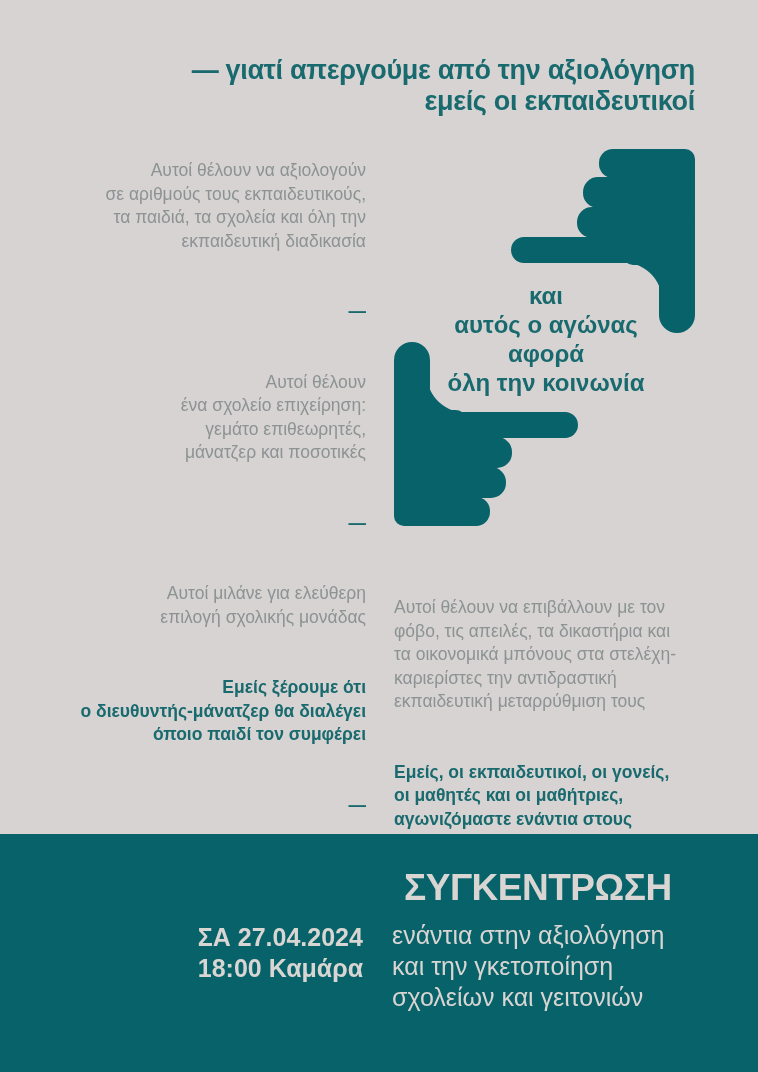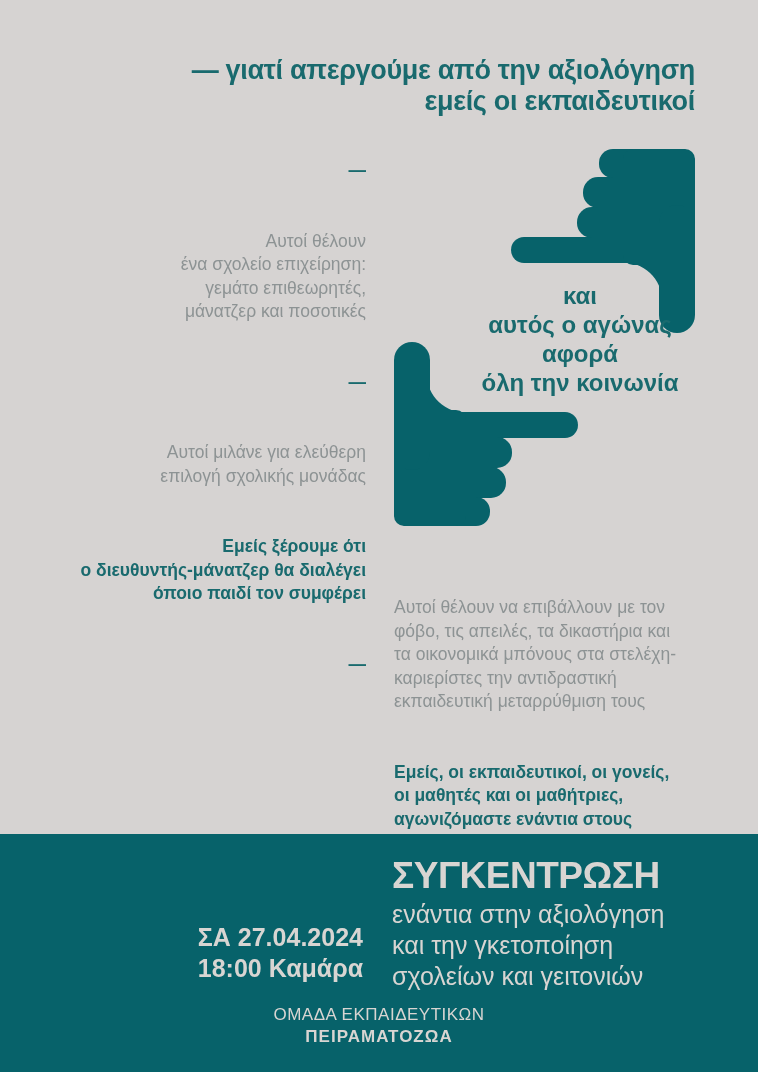--- a/index.html
+++ b/index.html
@@ -7,21 +7,21 @@
     position:relative;
     width:758px; height:1072px;
     background:#d6d3d2;
     font-family:"Liberation Sans", sans-serif;
     overflow:hidden;
   }
   .abs { position:absolute; }
   .pre { white-space:pre; }
 
   
-  .teal-text  { color:#196a6e;margin-left:34px; }
+  .teal-text  { color:#196a6e; }
   .gray-text  { color:#8d9394; }
   .band-text  { color:#d8d5d2; }
 
   .title {
     right:63px; top:55px;
     text-align:right;
     font-size:27px; line-height:31px;
     font-weight:bold;
     letter-spacing:-0.3px;
   }
@@ -52,29 +52,29 @@
     text-align:left;
     font-size:17.5px; line-height:23.5px;
   }
 
   .band {
     left:0; top:834px; width:758px; height:238px;
     background:#07626a;
   }
   .when-where {
     right:395px; top:88px;
-    text-align:center;
+    text-align:left;
     font-size:25px; line-height:31px;
     font-weight:bold;
   }
   .rally { left:392px; top:22px; }
   .rally-title {
     font-size:37px; line-height:40px;
     font-weight:bold; letter-spacing:-0.5px;
-    margin:0;
+    margin:12px;
   }
   .rally-subtitle {
     font-size:25px; line-height:31px;
     margin:3px 12px 0 0;
   }
   .org {
     left:0; right:0; top:170px;
     text-align:center;
     line-height:22px; font-size:17px;
   }
@@ -97,20 +97,24 @@
         <path d="M112 112 L152 112 L152 158 C152 132 138 116 112 112 Z"></path>
         <rect x="148" y="56" width="36" height="128" rx="18"></rect>
       </g>
     </defs>
   </svg>
 
   <div class="abs title teal-text pre">— γιατί απεργούμε από την αξιολόγηση
 εμείς οι εκπαιδευτικοί</div>
 
   <div class="abs left-col pre">
+    <p class="they gray-text">Αυτοί θέλουν να αξιολογούν
+σε αριθμούς τους εκπαιδευτικούς,
+τα παιδιά, τα σχολεία και όλη την
+εκπαιδευτική διαδικασία</p>
     <p class="dash teal-text">—</p>
     <p class="they gray-text">Αυτοί θέλουν
 ένα σχολείο επιχείρηση:
 γεμάτο επιθεωρητές,
 μάνατζερ και ποσοτικές</p>
     <p class="dash teal-text">—</p>
     <p class="they gray-text">Αυτοί μιλάνε για ελεύθερη
 επιλογή σχολικής μονάδας</p>
     <p class="we teal-text">Εμείς ξέρουμε ότι
 ο διευθυντής-μάνατζερ θα διαλέγει
@@ -149,19 +153,15 @@
 
   <div class="abs band">
     <div class="abs when-where band-text pre">ΣΑ 27.04.2024
 18:00 Καμάρα</div>
     <div class="abs rally">
       <p class="rally-title band-text">ΣΥΓΚΕΝΤΡΩΣΗ</p>
       <p class="rally-subtitle band-text pre">ενάντια στην αξιολόγηση
 και την γκετοποίηση
 σχολείων και γειτονιών</p>
     </div>
-    <div class="abs org">
-      <div class="org-name band-text">ΟΜΑΔΑ ΕΚΠΑΙΔΕΥΤΙΚΩΝ</div>
-      <div class="org-group band-text">ΠΕΙΡΑΜΑΤΟΖΩΑ</div>
-    </div>
   </div>
 
 </div>
 
 </body></html>

